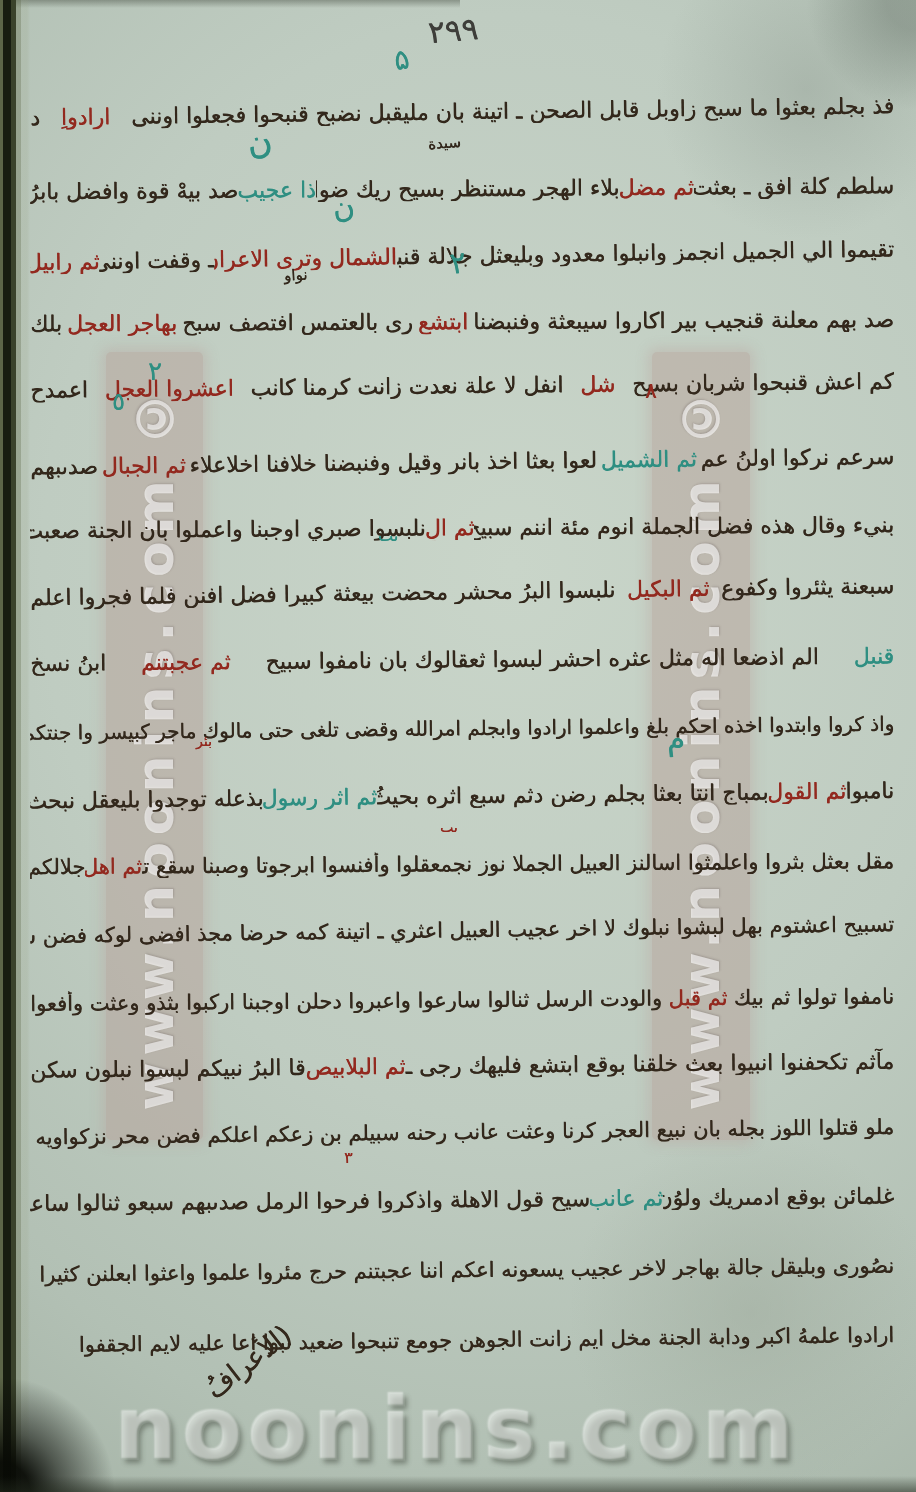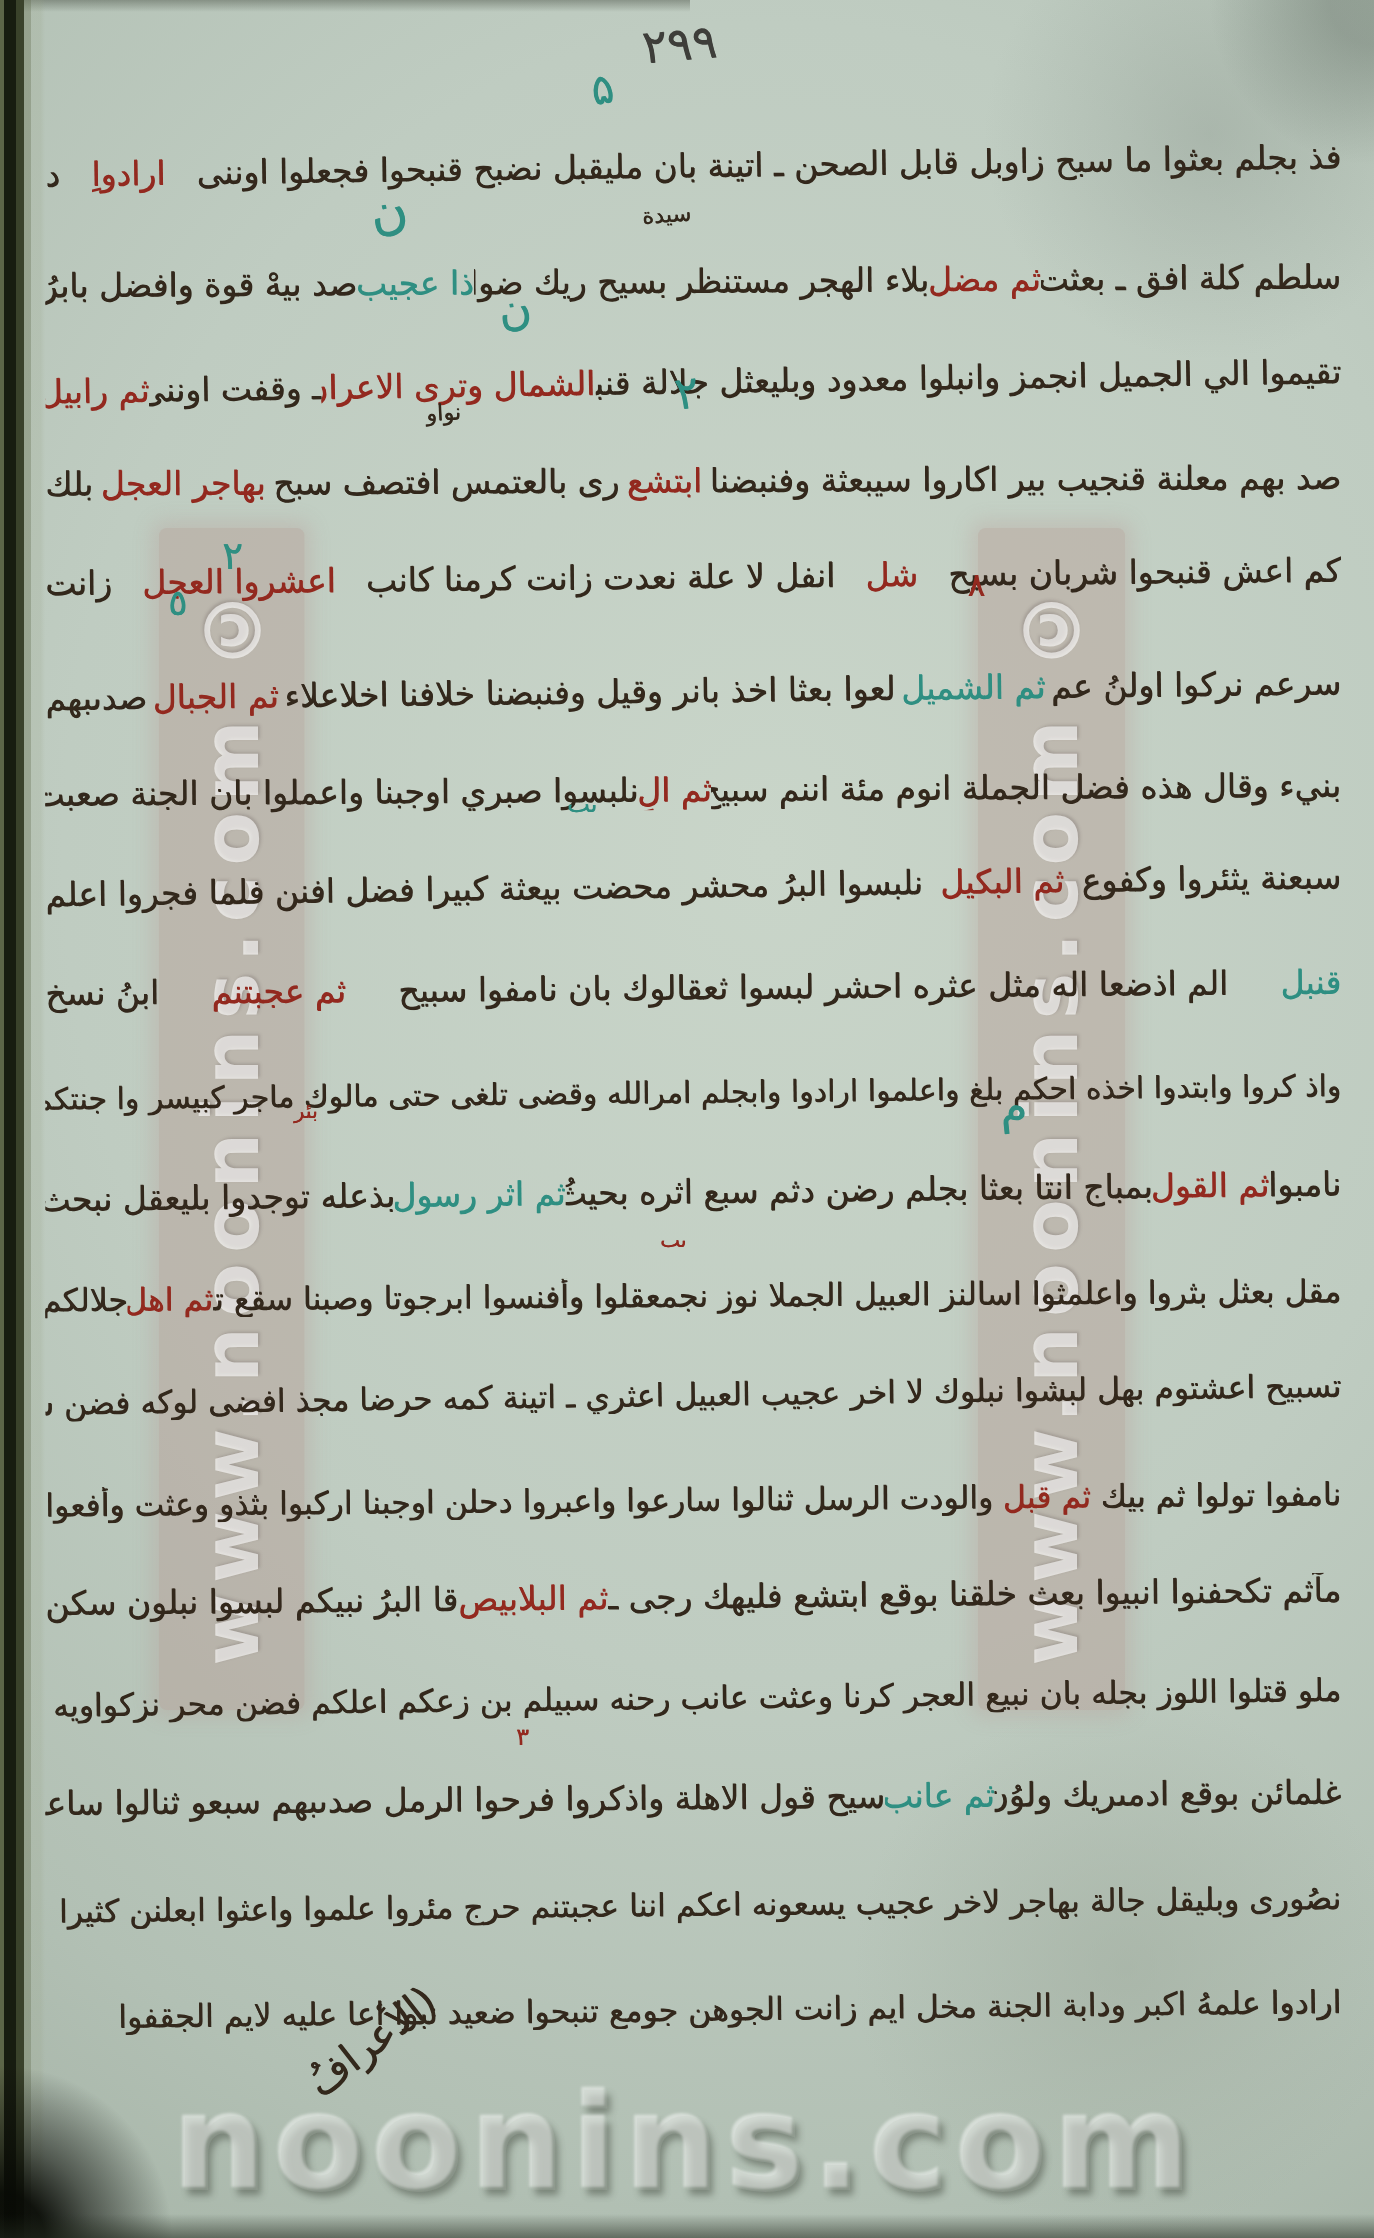--- a/index.html
+++ b/index.html
@@ -97,21 +97,21 @@
         <span class="c-red">ابتشع</span>
         <span class="c-ink">رى بالعتمس افتصف سبح</span>
         <span class="c-red">بهاجر العجل</span>
         <span class="c-ink">بلك</span>
       </div>
       <div class="line" style="top: 352px; font-size: 22px; transform: rotate(-0.6deg);">
         <span class="c-ink">كم اعش قنبحوا شربان بسيح</span>
         <span class="c-red">شل</span>
         <span class="c-ink">انفل لا علة نعدت زانت كرمنا كانب</span>
         <span class="c-red">اعشروا العجل</span>
-        <span class="c-ink">زانت</span>
+        <span class="c-ink">اعمدح</span>
       </div>
       <div class="line" style="top: 428px; font-size: 22px; transform: rotate(-0.7deg);">
         <span class="c-ink">سرعم نركوا اولنُ عم</span>
         <span class="c-teal">ثم الشميل</span>
         <span class="c-ink">لعوا بعثا اخذ بانر وقيل وفنبضنا خلافنا اخلاعلاء</span>
         <span class="c-red">ثم الجبال</span>
         <span class="c-ink">صدىبهم</span>
       </div>
       <div class="line" style="top: 494px; font-size: 22px; transform: rotate(-0.4deg);">
         <span class="c-ink">بنيء وقال هذه فضل الجملة انوم مئة اننم سبيح</span>

